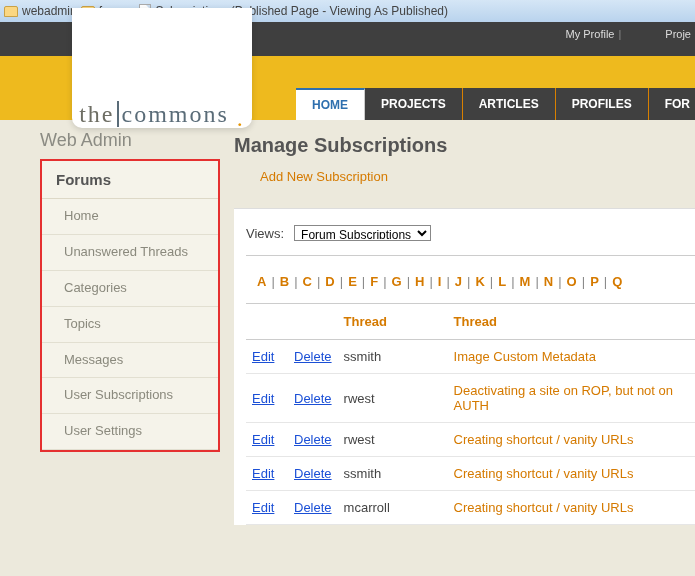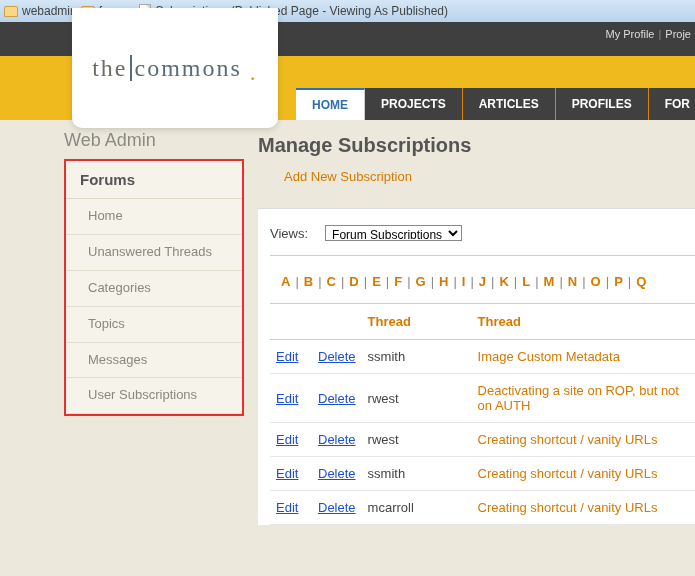--- a/index.html
+++ b/index.html
@@ -3,44 +3,44 @@
 <meta charset="utf-8">
 <style>
 * { margin:0; padding:0; box-sizing:border-box; }
 body { font-family:Arial,Helvetica,sans-serif; font-size:13px; width:695px; height:576px; overflow:hidden; background:#fff; color:#333; }
 .topbar { background:linear-gradient(#d5e6f6,#b9d3ed); height:22px; display:flex; align-items:center; padding:0 4px; font-size:12px; color:#444; }
 .topbar .bc { display:flex; align-items:center; gap:4px; }
 .folder-icon { width:14px; height:11px; background:#fbd782; border:1px solid #c9a147; border-radius:2px 2px 0 0; display:inline-block; }
 .page-icon { width:12px; height:14px; background:#fff; border:1px solid #aaa; display:inline-block; position:relative; }
 .page-icon::after { content:""; position:absolute; top:0; right:0; border-top:4px solid #cde; border-left:4px solid transparent; }
 .darkbar { background:#3f3f3f; height:34px; color:#ddd; font-size:11px; display:flex; justify-content:flex-end; align-items:flex-start; padding:6px 4px 0 0; }
-.darkbar a { color:#ddd; text-decoration:none; }
+.darkbar a { color:#ddd; text-decoration:none;margin-left:40px; }
 .sep { margin:0 4px; color:#888; }
 .orangebar { background:#eeba1e; height:64px; position:relative; }
-.logo-wrap { position:absolute; left:72px; top:-48px; width:206px; height:120px; background:#fff; border-radius:0 0 10px 10px; box-shadow:0 2px 6px rgba(0,0,0,0.15); display:flex; align-items:center; justify-content:center; }
+.logo-wrap { position:absolute; left:72px; top:-48px; width:180px; height:120px; background:#fff; border-radius:0 0 10px 10px; box-shadow:0 2px 6px rgba(0,0,0,0.15); display:flex; align-items:flex-end; justify-content:center; }
 .logo { font-family:Georgia,serif; font-size:24px; color:#6e6e64; letter-spacing:2px; }
 .logo .bar { color:#5a6c78; border-left:2px solid #5a6c78; padding-left:3px; margin-left:2px; }
 .logo .dot { color:#e69400; display:inline-block; transform:translateY(4px); }
 
 .tabs { position:absolute; left:296px; bottom:0; display:flex; }
 .tab { height:32px; padding:0 16px; display:flex; align-items:center; font-size:12px; font-weight:bold; color:#fff; background:#404040; border-right:1px solid #d88000; cursor:pointer; }
 .tab.active { background:#fff; color:#2e6fae; border-top:2px solid #2e6fae; border-right:1px solid #ccc; }
 
-.main { display:flex; background:#ece9dc; height:456px;padding-left:24px; }
+.main { display:flex; background:#ece9dc; height:456px; }
 .sidebar { width:228px; padding:10px 8px 0 40px; }
 .sidebar h2 { color:#8b8b83; font-size:18px; font-weight:normal; margin-bottom:8px; font-family:Verdana,Arial,sans-serif; }
 .sidebox { border:2px solid #e53030; background:#f5f3ea; padding:0; }
 .sidebox h3 { padding:10px 14px; color:#555; font-size:15px; border-bottom:1px solid #ddd8c7; font-family:Verdana,Arial,sans-serif; }
 .sidebox ul { list-style:none; }
 .sidebox li { padding:9px 14px 9px 22px; color:#8a897d; font-size:13px; border-bottom:1px solid #e2dfd1; cursor:pointer; line-height:1.3; }
 .content { flex:1; padding:14px 0 0 6px; position:relative; }
 .content h1 { color:#555; font-size:20px; margin-bottom:12px; }
 .addlink { color:#d57a00; font-size:13px; margin:0 0 14px 26px; display:inline-block; cursor:pointer; }
 .panel { background:#fff; border-top:1px solid #ddd; padding:16px 0 0 12px; margin-top:10px; }
-.views-row { display:flex; align-items:center; gap:17px; padding-bottom:14px; border-bottom:1px solid #ccc; margin-right:0; }
+.views-row { display:flex; align-items:center; gap:10px; padding-bottom:14px; border-bottom:1px solid #ccc; margin-right:0; }
 .views-row label { color:#444; font-size:13px; }
 select { font-size:12px; padding:1px 2px; height:16px; border:1px solid #888; background:#fff; }
 .alpha { padding:18px 0 14px 10px; color:#666; font-size:13px; border-bottom:1px solid #ccc; }
 .alpha a { color:#d57a00; font-weight:bold; text-decoration:none; padding:0 1px; }
 .alpha .pipe { color:#888; margin:0 4px; }
 table { width:100%; border-collapse:collapse; font-size:13px; }
 thead th { text-align:left; color:#d57a00; font-weight:bold; padding:10px 6px; border-bottom:1px solid #ccc; font-size:13px; }
 thead th.actcol { width:42px; }
 tbody td { padding:9px 6px; border-bottom:1px solid #e6e6e6; vertical-align:middle; }
 td.act a { color:#1a4fd6; text-decoration:underline; cursor:pointer; }
@@ -89,20 +89,21 @@
     <h2>Web Admin</h2>
     <div class="sidebox">
       <h3>Forums</h3>
       <ul id="side-items">
           <li>Home</li>
           <li>Unanswered Threads</li>
           <li>Categories</li>
           <li>Topics</li>
           <li>Messages</li>
           <li>User Subscriptions</li>
+          <li>User Settings</li>
         </ul>
     </div>
   </div>
 
   <div class="content">
     <h1>Manage Subscriptions</h1>
     <span class="addlink">Add New Subscription</span>
 
     <div class="panel">
       <div class="views-row">

